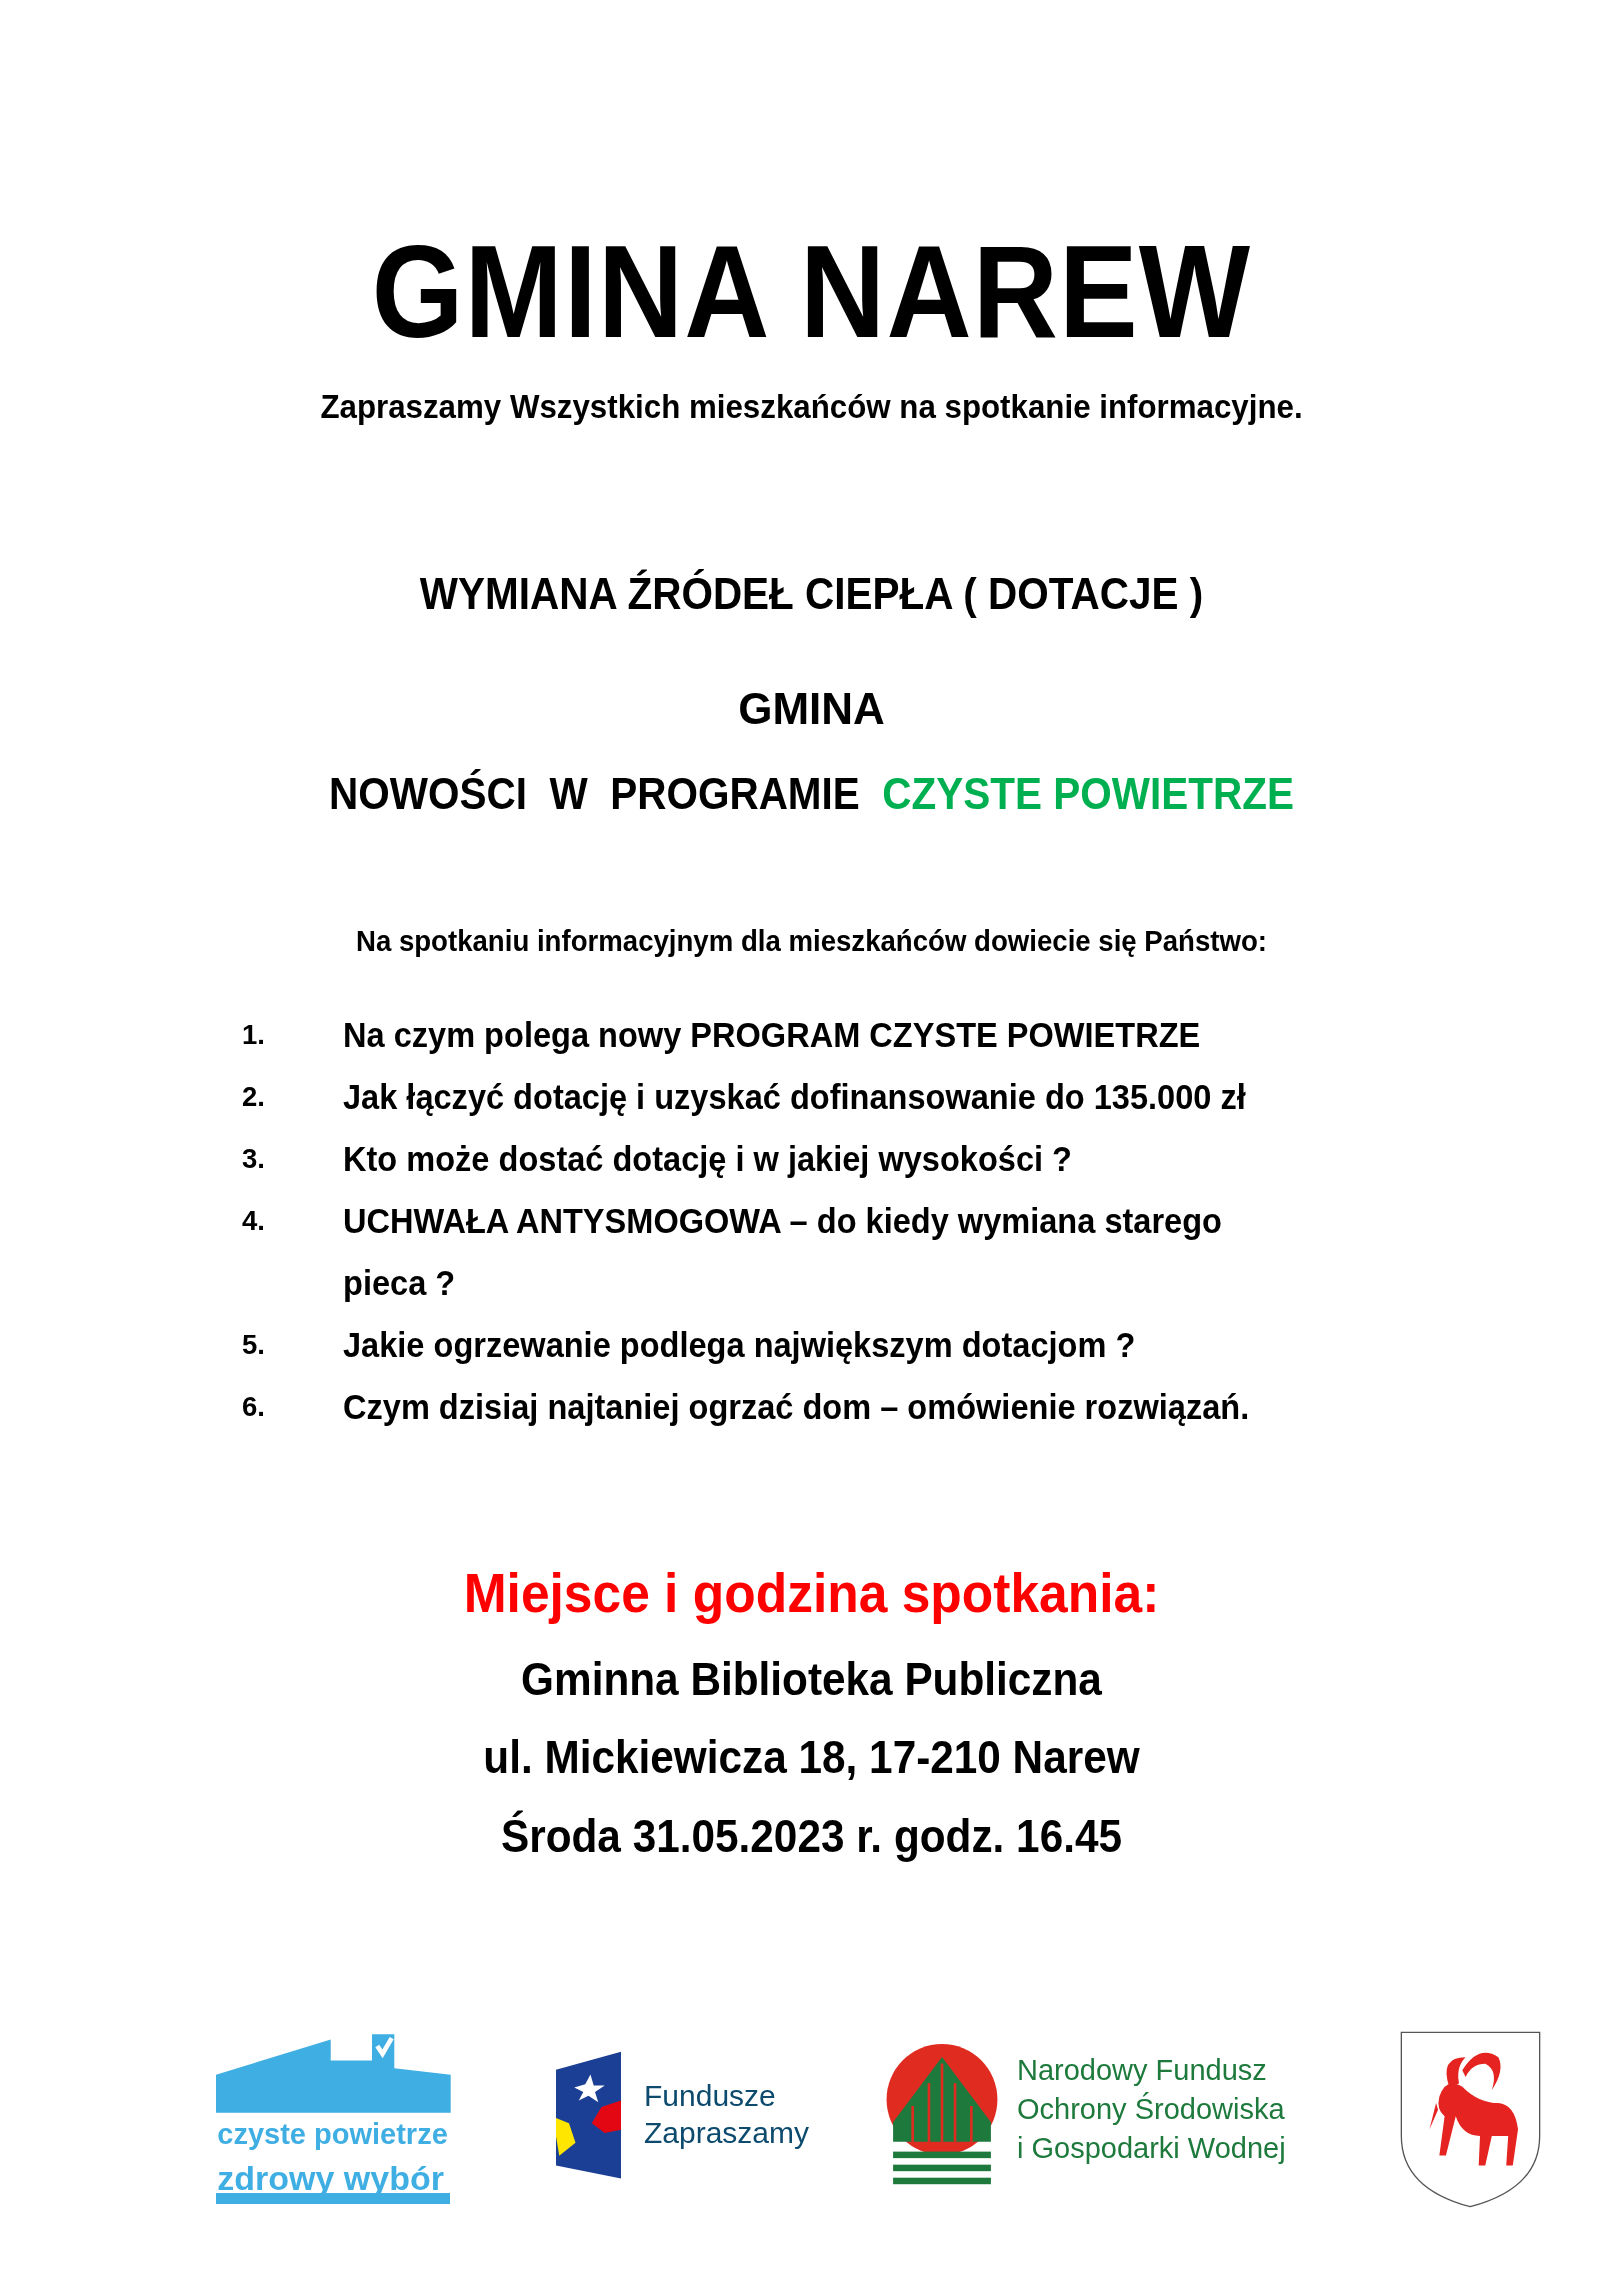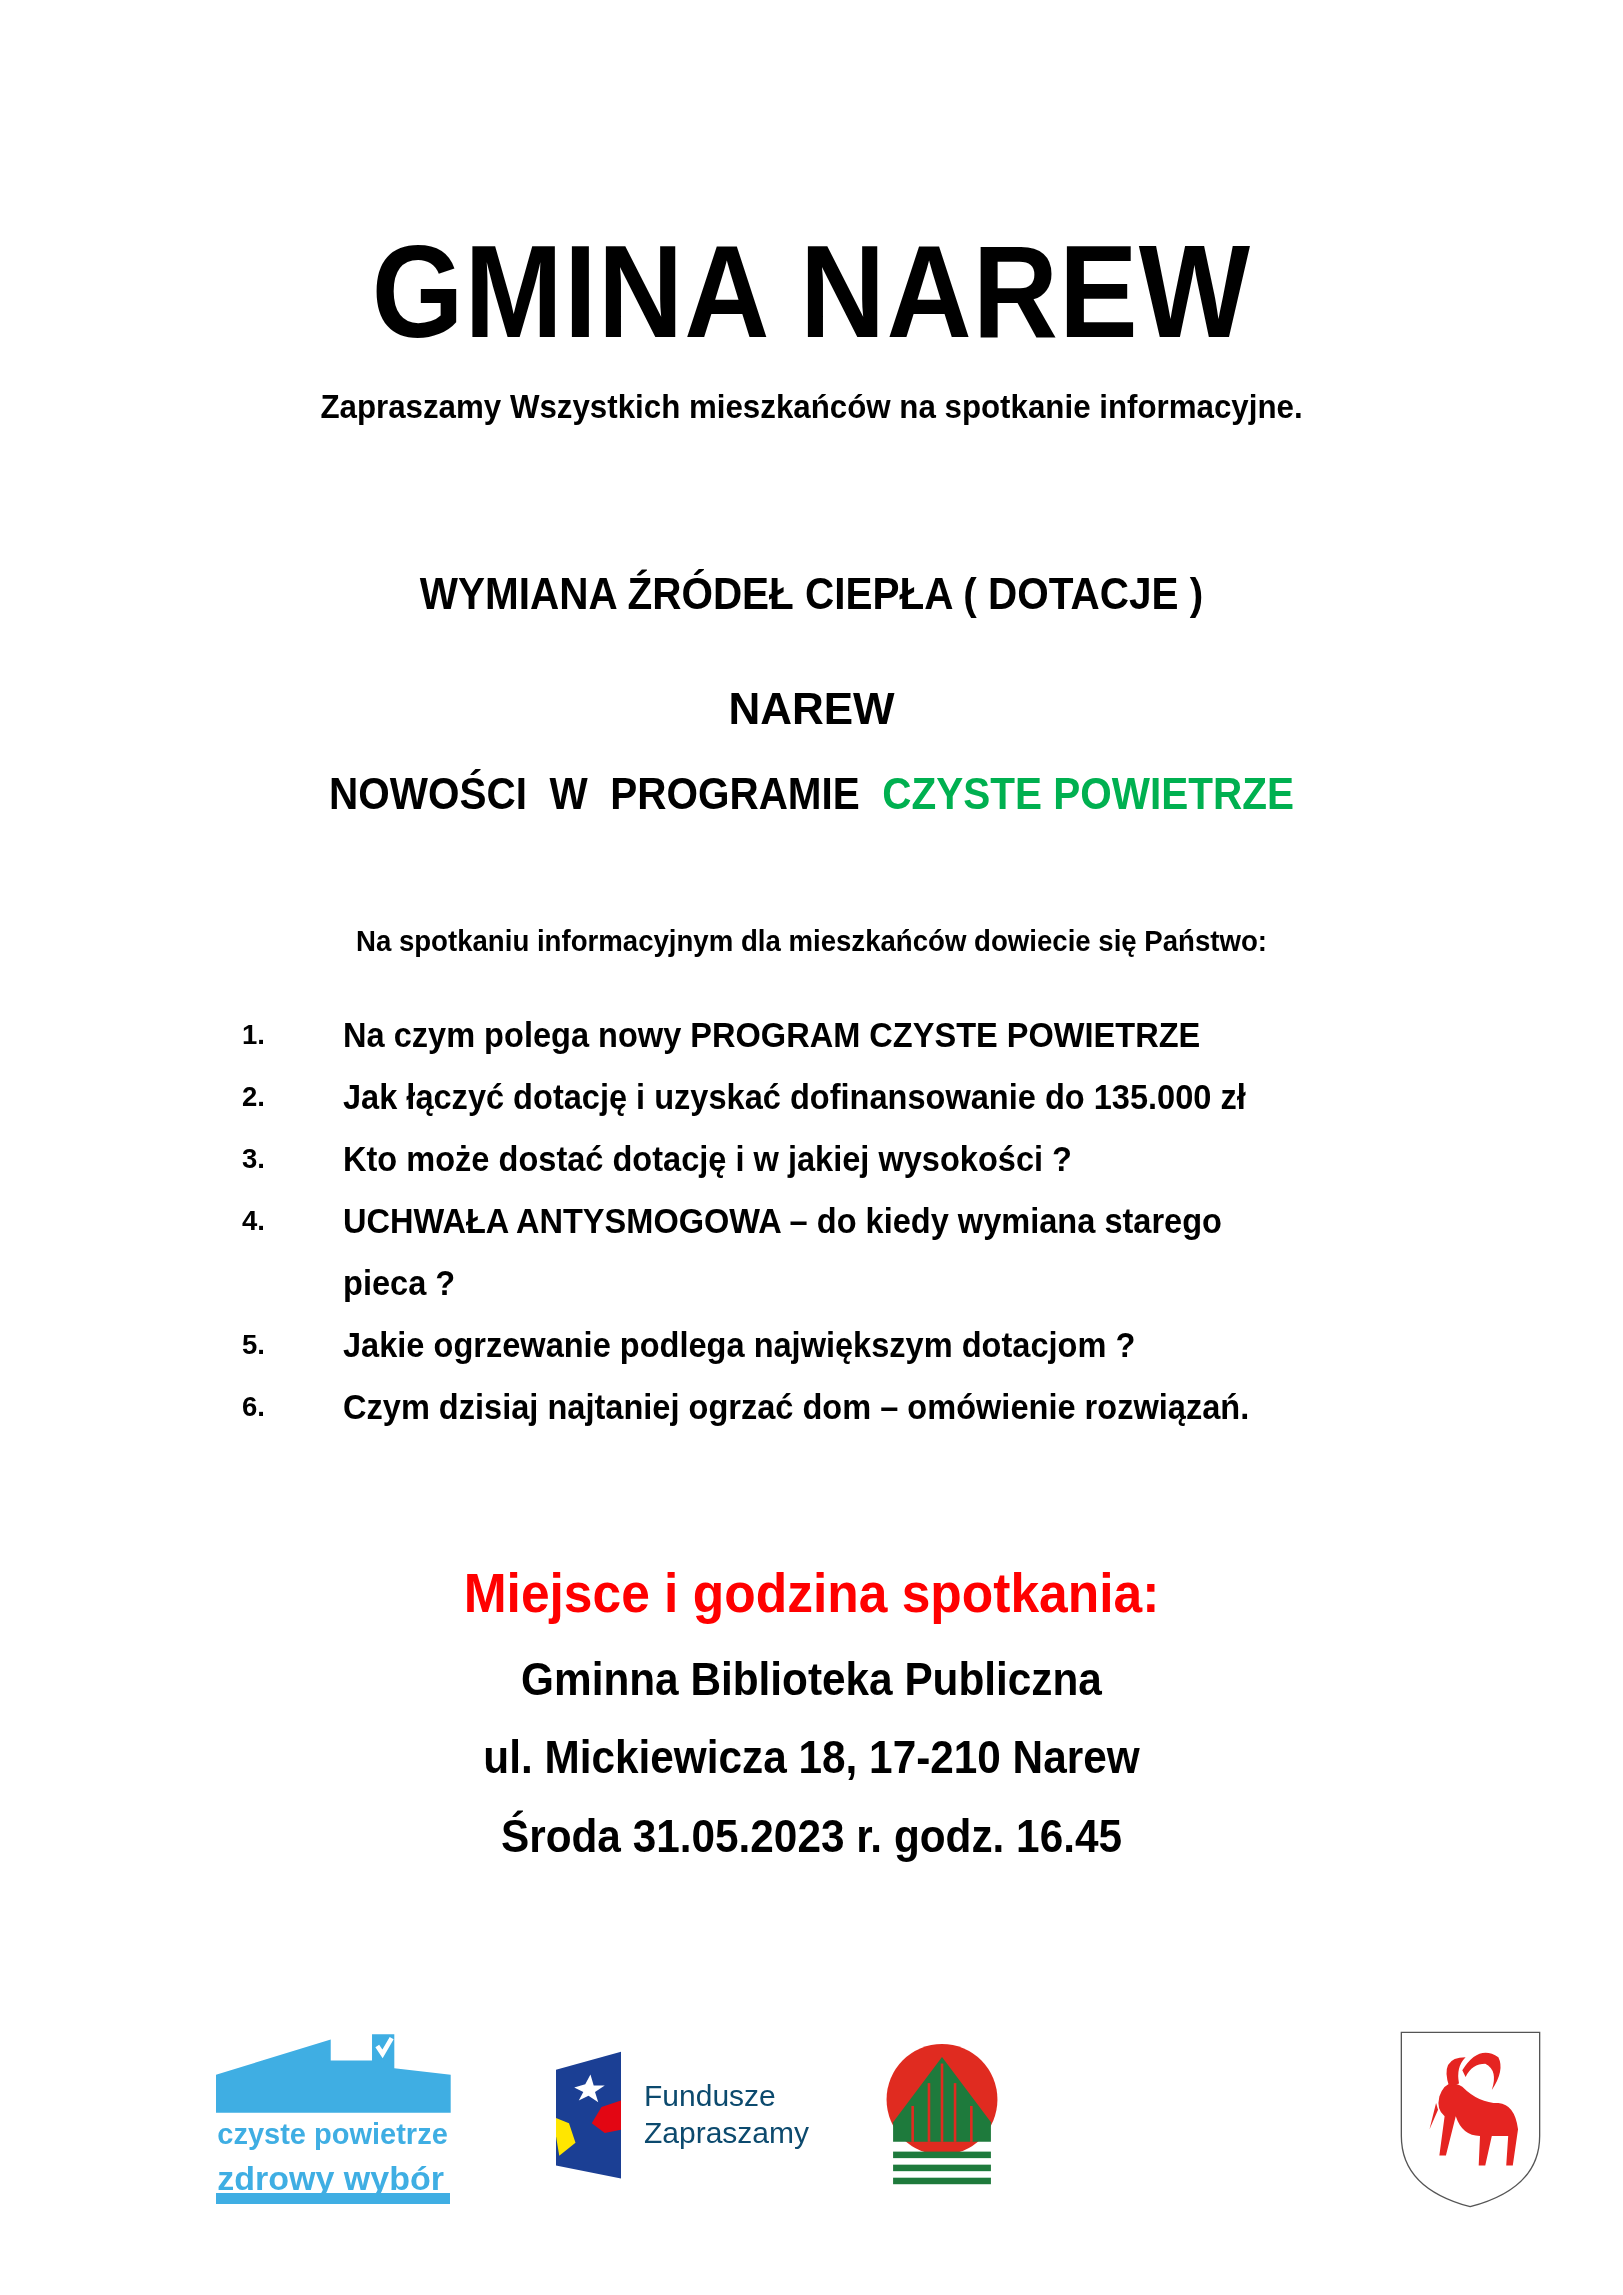--- a/index.html
+++ b/index.html
@@ -32,21 +32,21 @@
   .nf-logo { left:880px; top:2044px; width:445px; height:150px; }
   .nf-text { position:absolute; left:137px; top:6.5px; color:#1E7A3C; font-size:29px; line-height:39px; white-space:nowrap; }
   .herb { left:1400px; top:2031px; width:141px; height:177px; }
 </style>
 </head>
 <body>
 
 <div class="center title">GMINA  NAREW</div>
 <div class="center subtitle">Zapraszamy Wszystkich mieszkańców na spotkanie informacyjne.</div>
 <div class="center heading1">WYMIANA ŹRÓDEŁ CIEPŁA  ( DOTACJE )</div>
-<div class="center heading2">NAREW</div>
+<div class="center heading2">GMINA</div>
 <div class="center heading3">
   <span style="white-space:pre">NOWOŚCI  W  PROGRAMIE  </span><span class="green">CZYSTE  POWIETRZE</span>
 </div>
 
 <div class="center intro">Na spotkaniu informacyjnym dla mieszkańców dowiecie się Państwo:</div>
 
 <ol class="list">
   <li><span class="num">1.</span><span class="txt">Na czym polega nowy PROGRAM CZYSTE POWIETRZE</span></li>
   <li><span class="num">2.</span><span class="txt">Jak łączyć dotację i uzyskać dofinansowanie do 135.000 zł</span></li>
   <li><span class="num">3.</span><span class="txt">Kto może dostać dotację i w jakiej wysokości ?</span></li>
@@ -89,20 +89,25 @@
       <line x1="95" y1="30" x2="95" y2="150"></line>
       <line x1="75" y1="60" x2="75" y2="150"></line>
       <line x1="115" y1="60" x2="115" y2="150"></line>
       <line x1="50" y1="95" x2="50" y2="150"></line>
       <line x1="140" y1="95" x2="140" y2="150"></line>
     </g>
     <rect x="20" y="165" width="150" height="10" fill="#1E7A3C"></rect>
     <rect x="20" y="185" width="150" height="10" fill="#1E7A3C"></rect>
     <rect x="20" y="205" width="150" height="10" fill="#1E7A3C"></rect>
   </svg>
+  <div class="nf-text">
+    <div>Narodowy Fundusz</div>
+    <div>Ochrony Środowiska</div>
+    <div>i Gospodarki Wodnej</div>
+  </div>
 </div>
 
 <div class="logo herb">
   <svg width="141" height="177" viewBox="0 0 215 270">
     <path d="M2,2 L213,2 L213,160 Q213,240 107,268 Q2,240 2,160 Z" fill="#ffffff" stroke="#555" stroke-width="2"></path>
     <g fill="#E52421">
       <path d="M60,100 Q70,70 95,85 Q120,110 150,110 Q175,112 180,150 L172,205 L162,205 L165,160 L140,160 L130,205 L120,205 L122,160 Q95,160 85,130 L70,190 L60,190 L68,130 Q55,120 60,100 Z"></path>
       <path d="M75,85 Q60,40 100,40 Q85,55 90,80 Z"></path>
       <path d="M95,60 Q120,20 150,40 Q160,60 140,90 Q150,60 130,50 Q110,50 100,70 Z"></path>
       <path d="M55,110 L45,150 L58,120 Z"></path>

